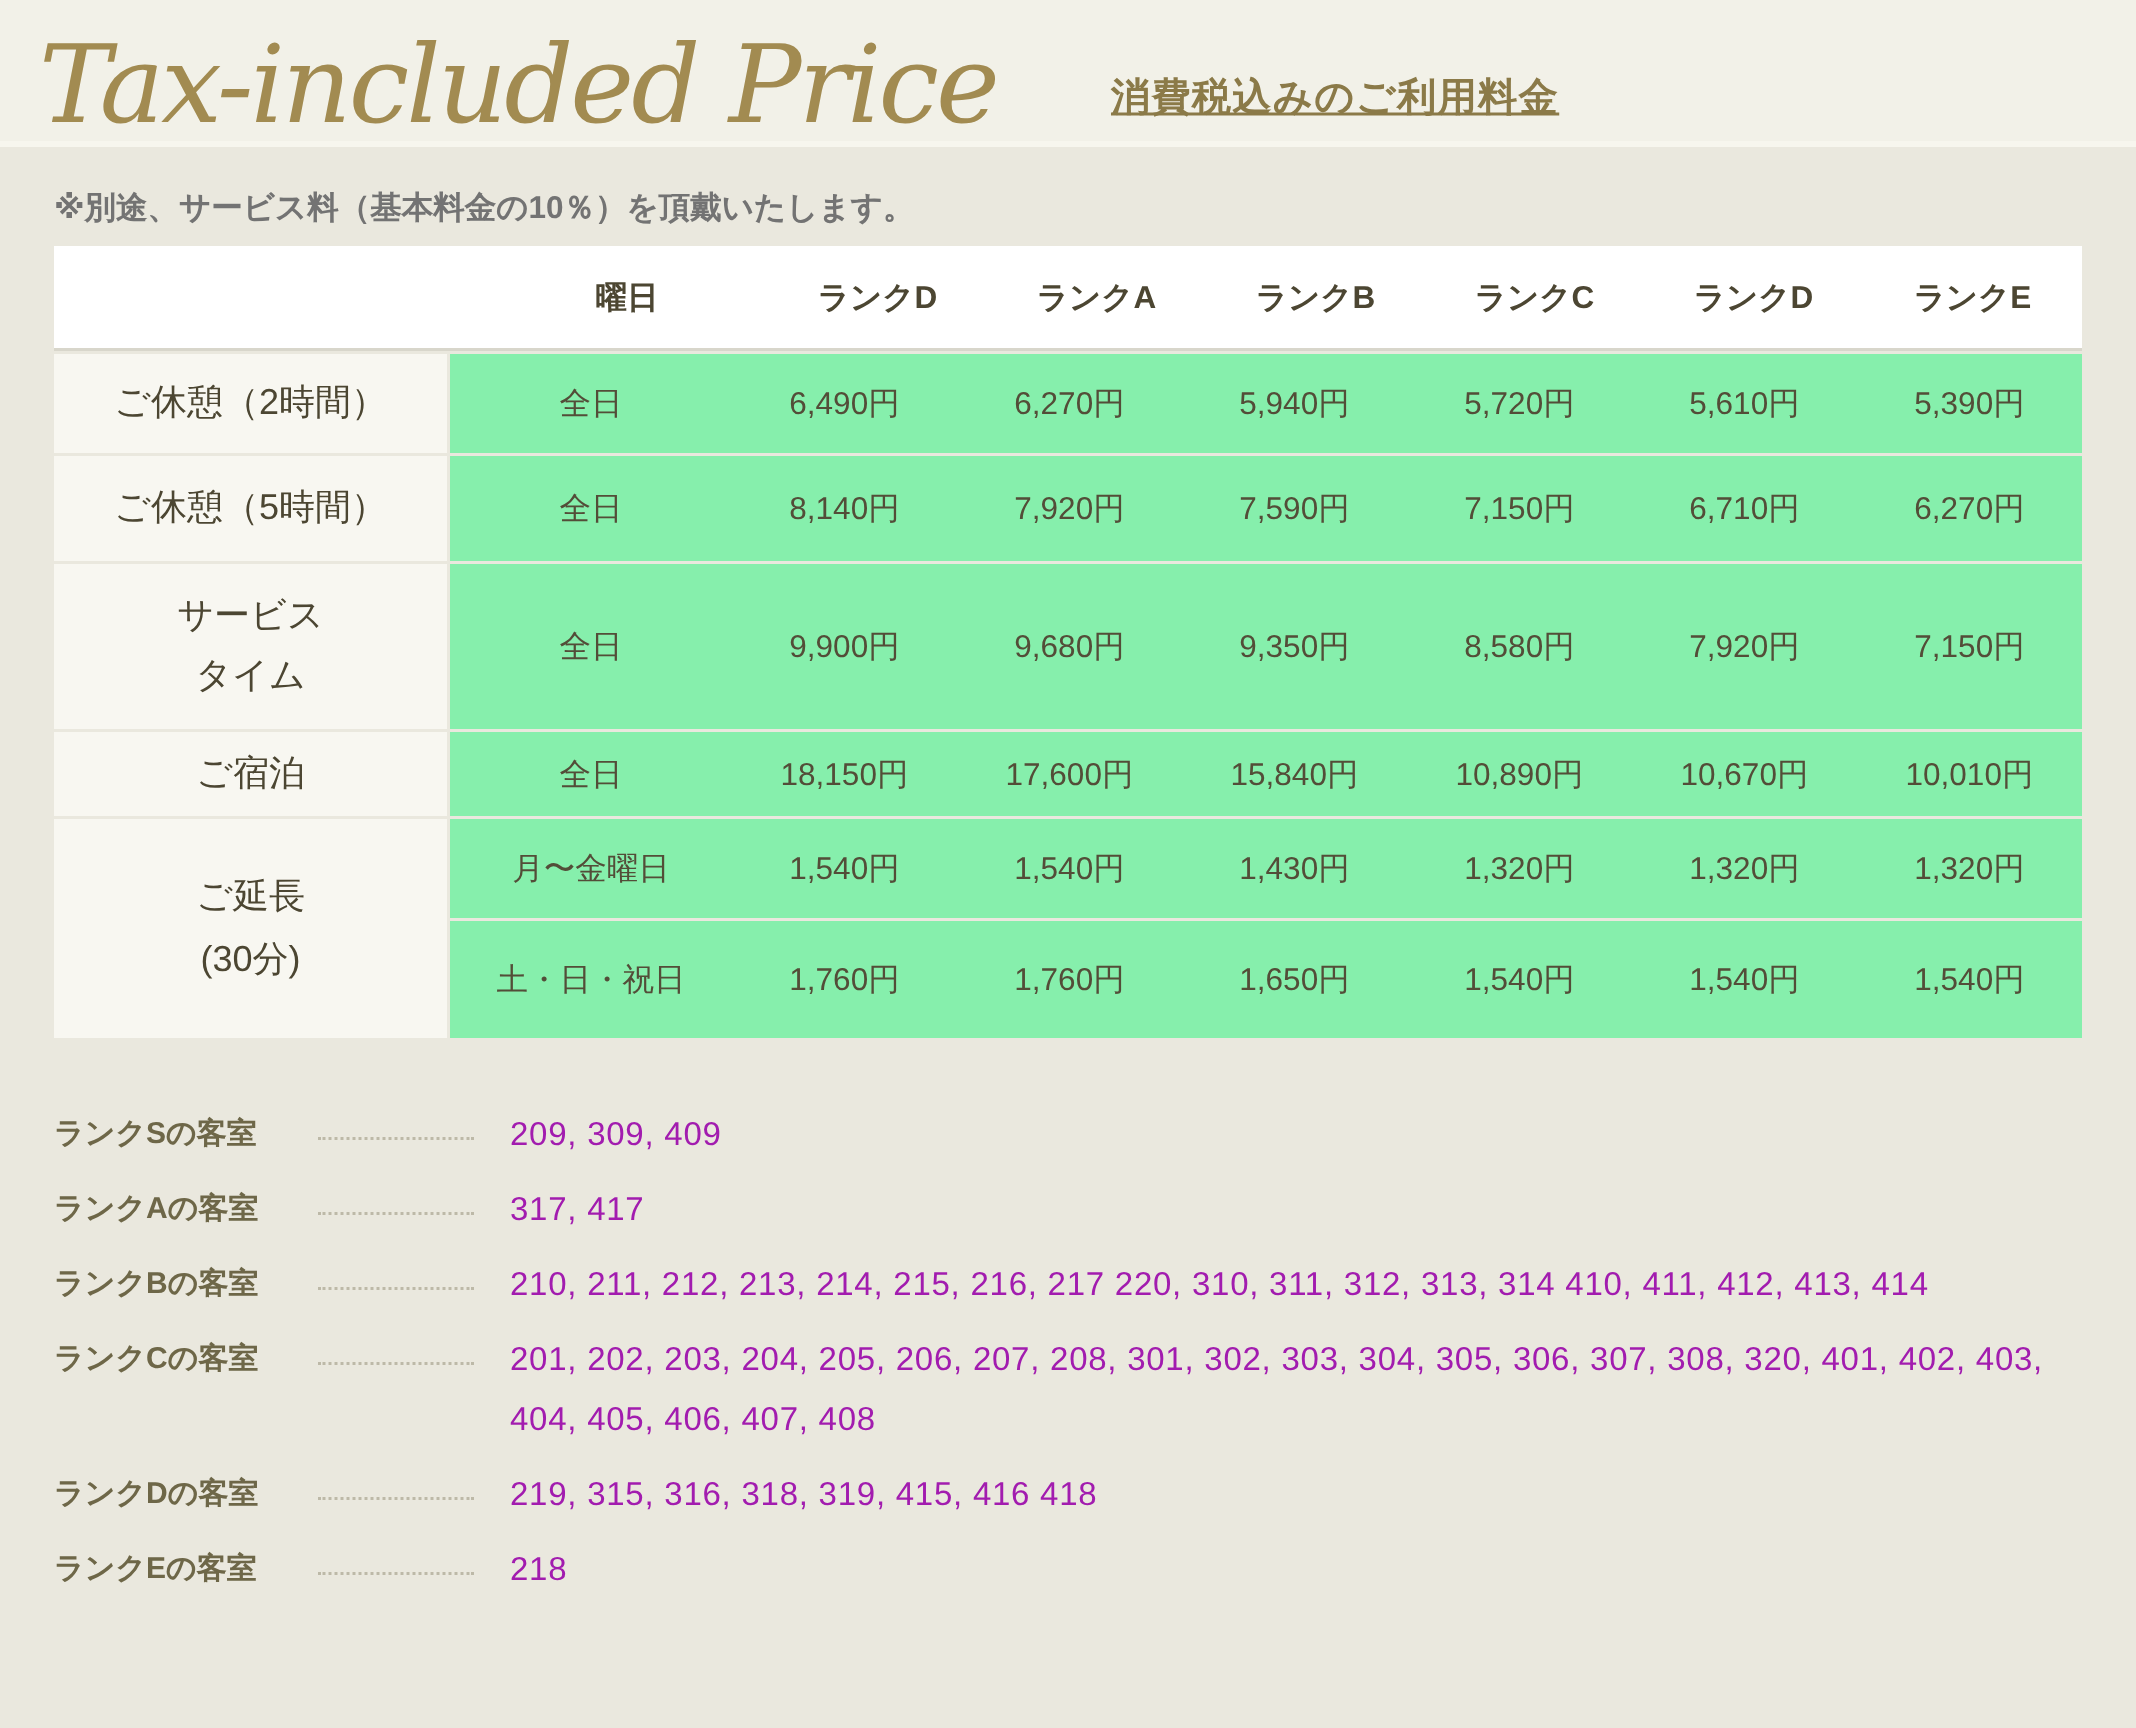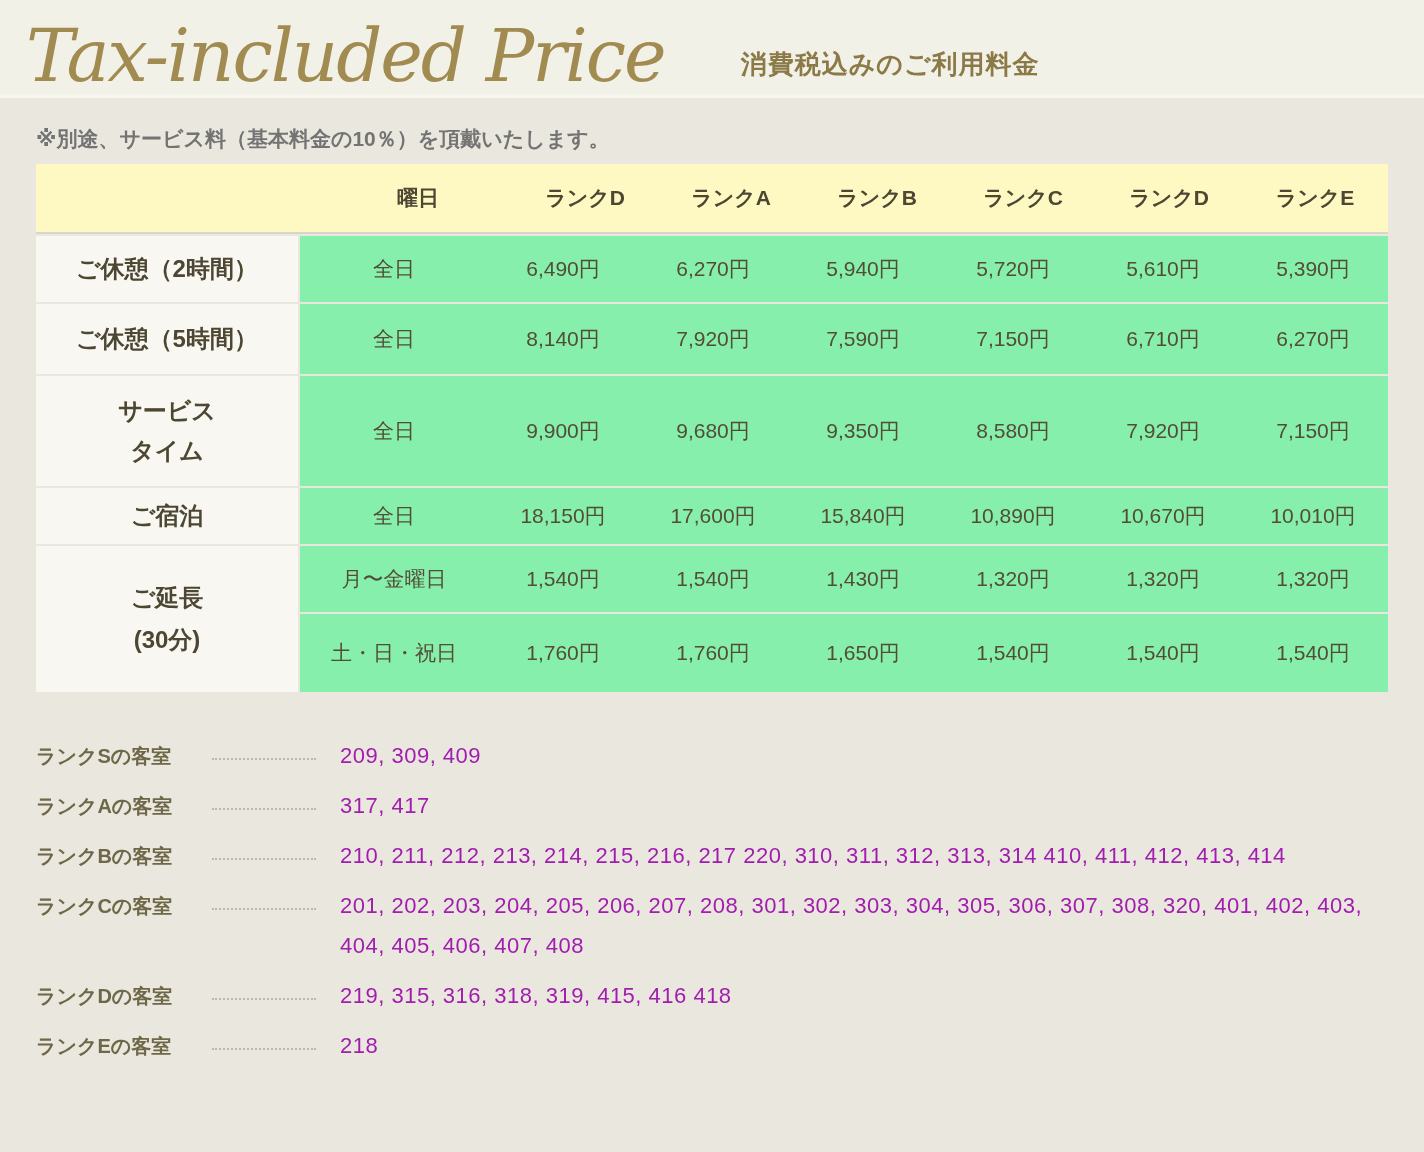--- a/index.html
+++ b/index.html
@@ -31,41 +31,42 @@
     letter-spacing:-2px;
   }
   .jp-subtitle{
     font-family:"DejaVu Serif","Liberation Serif",serif;
     font-weight:bold;
     font-size:26px;
     color:#8b7a48;
     letter-spacing:1px;
     margin-left:34px;
     padding-bottom:8px;
+    text-decoration:underline;
   }
 
   
   .content{padding:26px 36px 0 36px;}
 
   .note{
     font-size:21px;
     font-weight:bold;
     color:#737373;
     line-height:30px;
   }
 
   
   .price-table{
     margin-top:10px;
     width:1352px;
   }
   .t-headrow{
     display:flex;
     height:68px;
-    background:#fef9c3;
+    background:#ffffff;
     border-bottom:2px solid #d8d6cb;
     gap:12px;
   }
   .head-spacer{width:262px;flex:none;}
   .gap2{width:2px;flex:none;}
   .data-grid{
     flex:1;
     display:grid;
     grid-template-columns:188px repeat(6,1fr);
   }
@@ -73,21 +74,21 @@
     display:flex;align-items:center;justify-content:center;
     text-align:center;
   }
   .col-head{
     font-weight:bold;font-size:21px;color:#4c4632;
   }
   .trow{display:flex;margin-top:2px;}
   .row-label{
     width:262px;flex:none;
     background:#f8f7f1;
-    font-weight:bold;font-size:24px;color:#4c4632;
+    font-weight:normal;font-size:24px;color:#4c4632;
     white-space:pre-line;
     line-height:1.65;
   }
   .trow .data-grid{background:transparent;}
   .dcell{
     background:#86efac;
     font-size:21px;color:#534d38;
   }
   .h-r0{height:66px;}
   .h-r1{height:70px;}

